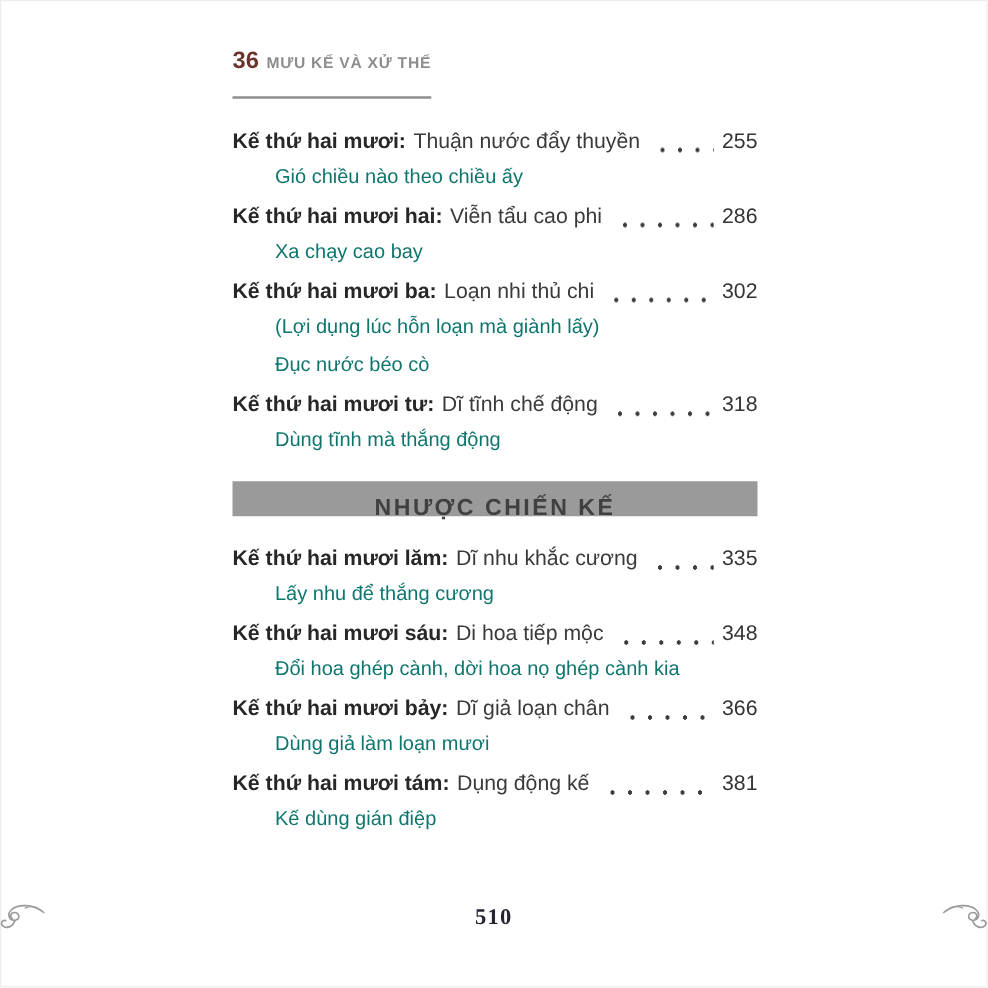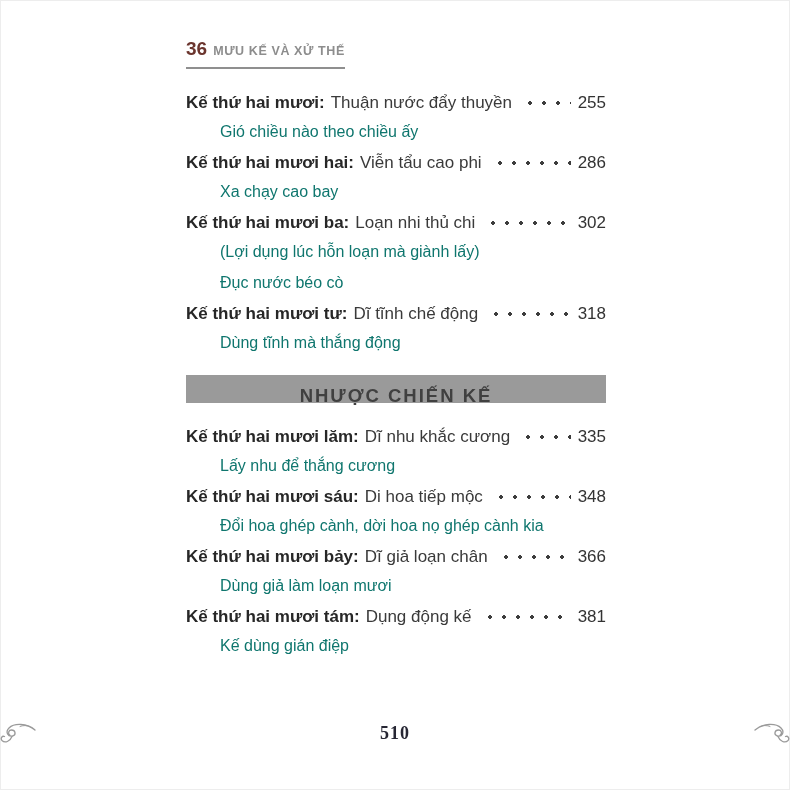--- a/index.html
+++ b/index.html
@@ -18,21 +18,21 @@
     box-shadow: inset 0 0 0 1px #ededed;
   }
   .content {
     position: absolute;
     left: 186px; top: 38px;
     width: 420px;
   }
   
   .doc-header {
     display: inline-block;
-    padding-bottom: 7px;
+    padding-bottom: 17px;
     border-bottom: 2px solid #8f8f8f;
     margin-bottom: 24px;
     white-space: nowrap;
   }
   .doc-header .head-num {
     font-size: 19px;
     font-weight: bold;
     color: var(--accent, #6b352e);
     letter-spacing: 0;
   }
@@ -40,21 +40,21 @@
     font-size: 12.5px;
     font-weight: bold;
     color: #8d8d8d;
     letter-spacing: 0.6px;
     margin-left: 6px;
   }
   
   .entry { margin-bottom: 9px; }
   .entry-title {
     display: flex;
-    align-items: center;
+    align-items: flex-end;
     font-size: 17px;
     line-height: 20px;
     color: #3a3a3a;
   }
   .entry-label {
     font-weight: bold;
     color: #272727;
     white-space: nowrap;
     margin-right: 6px;
   }

